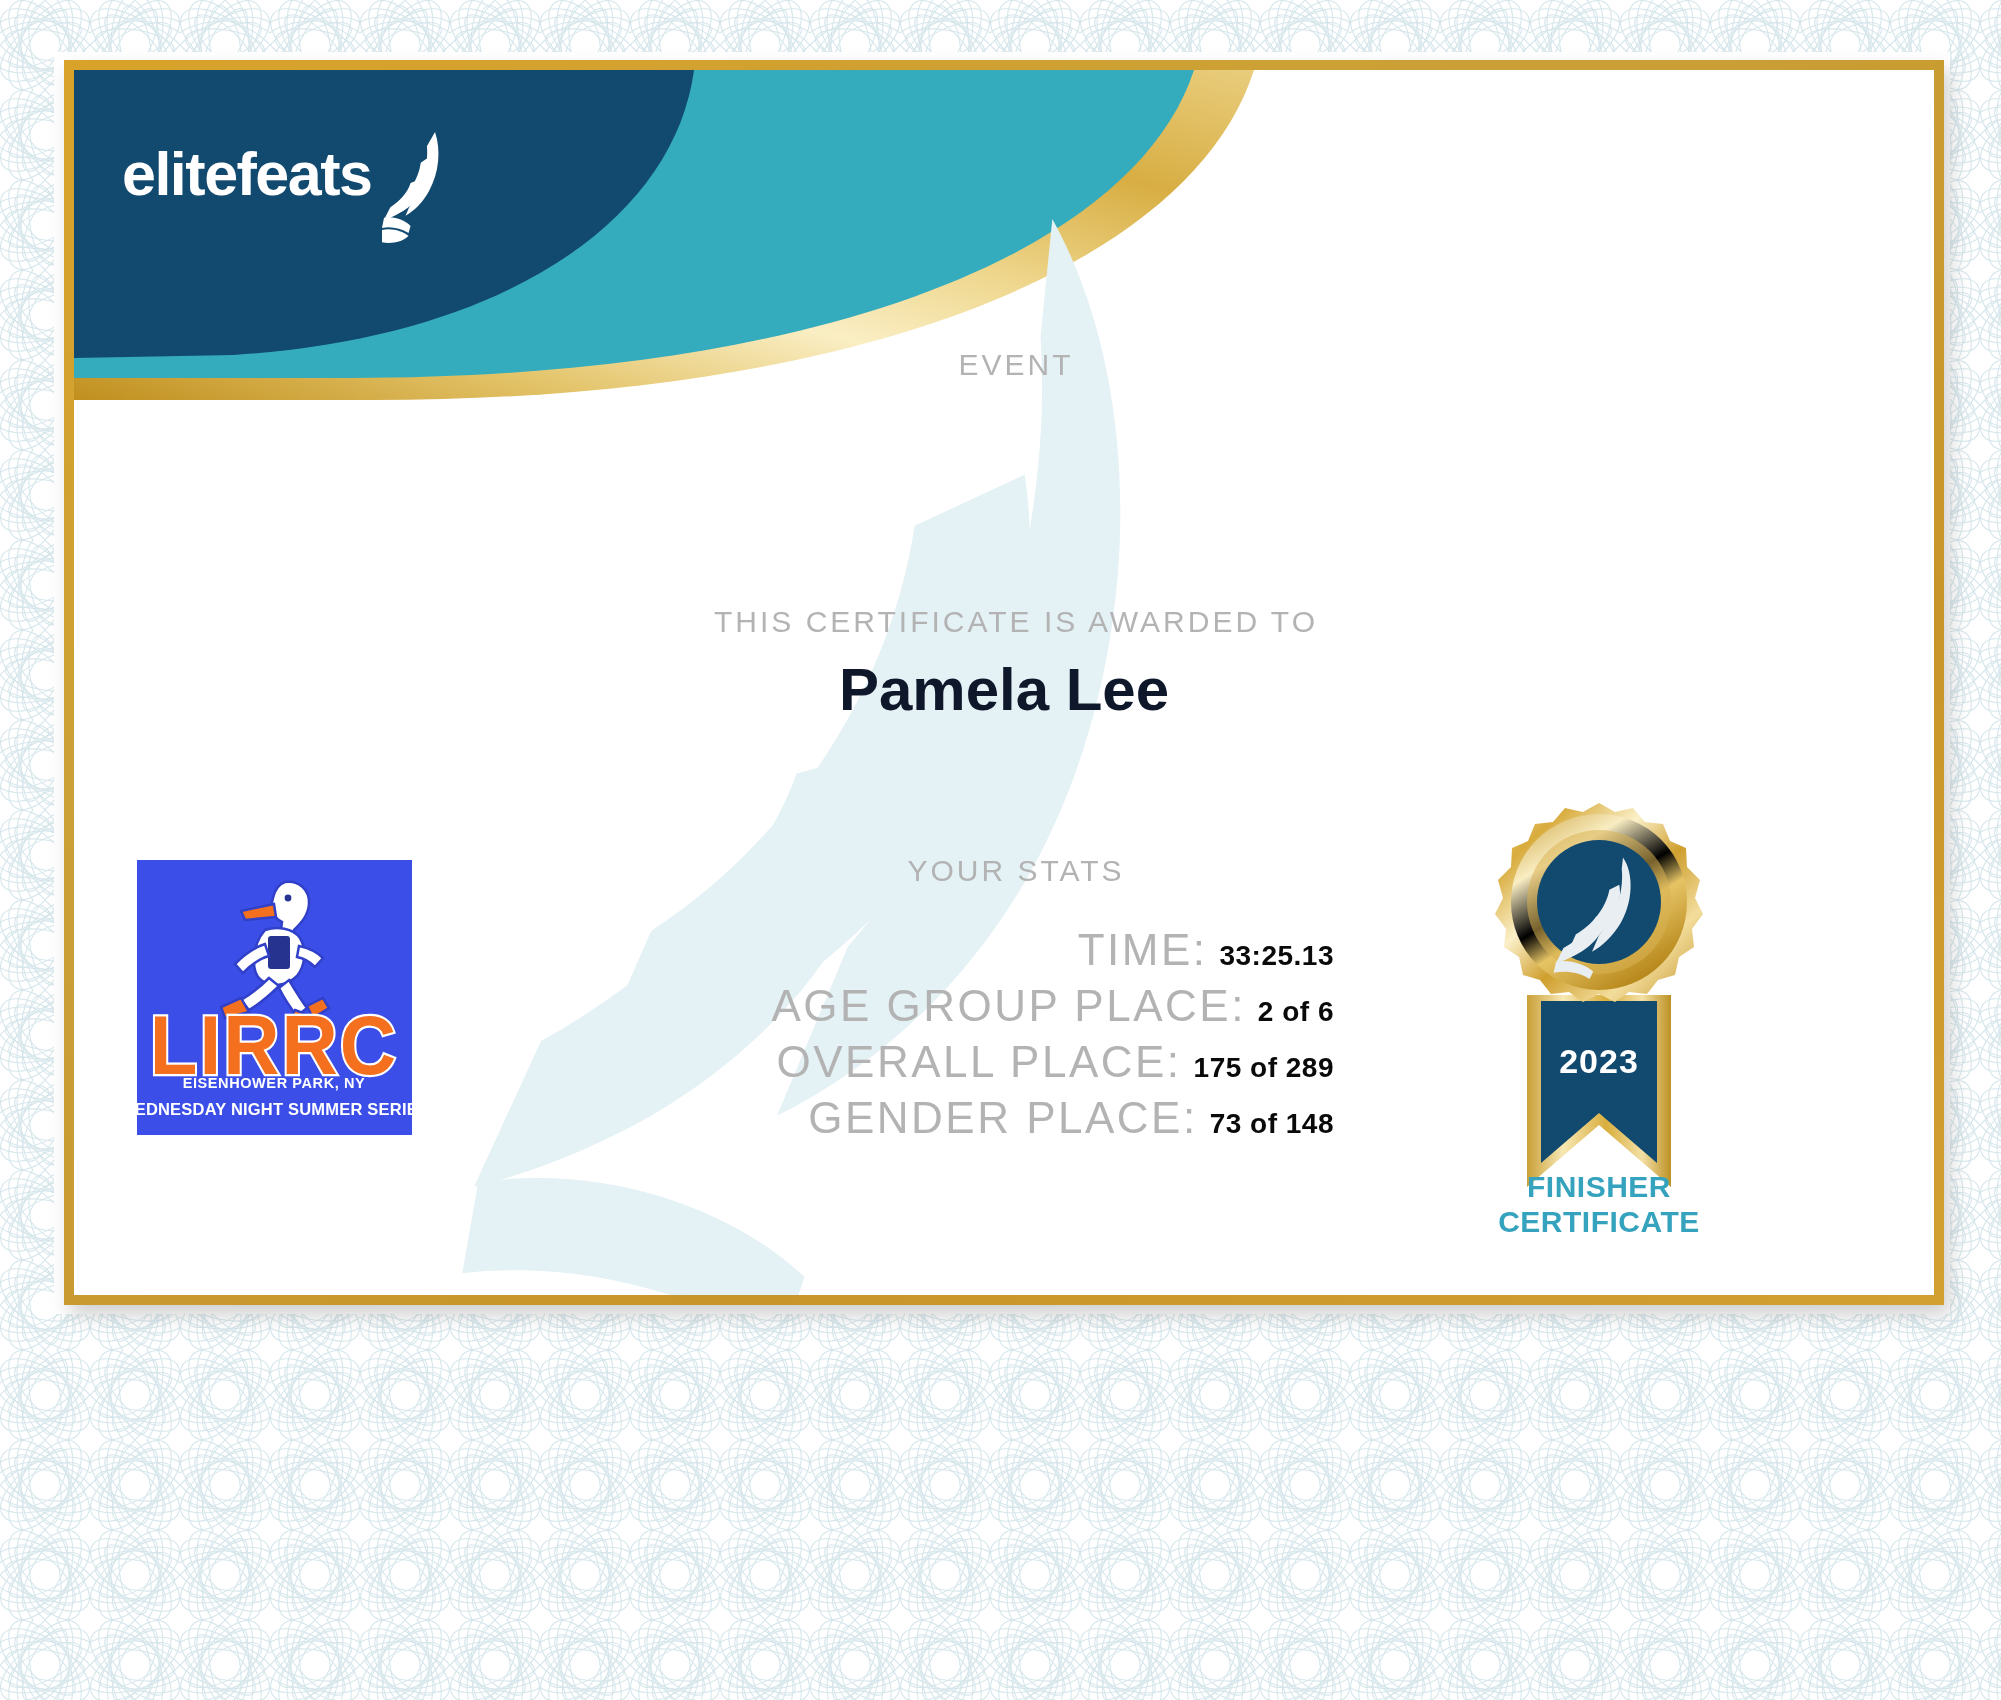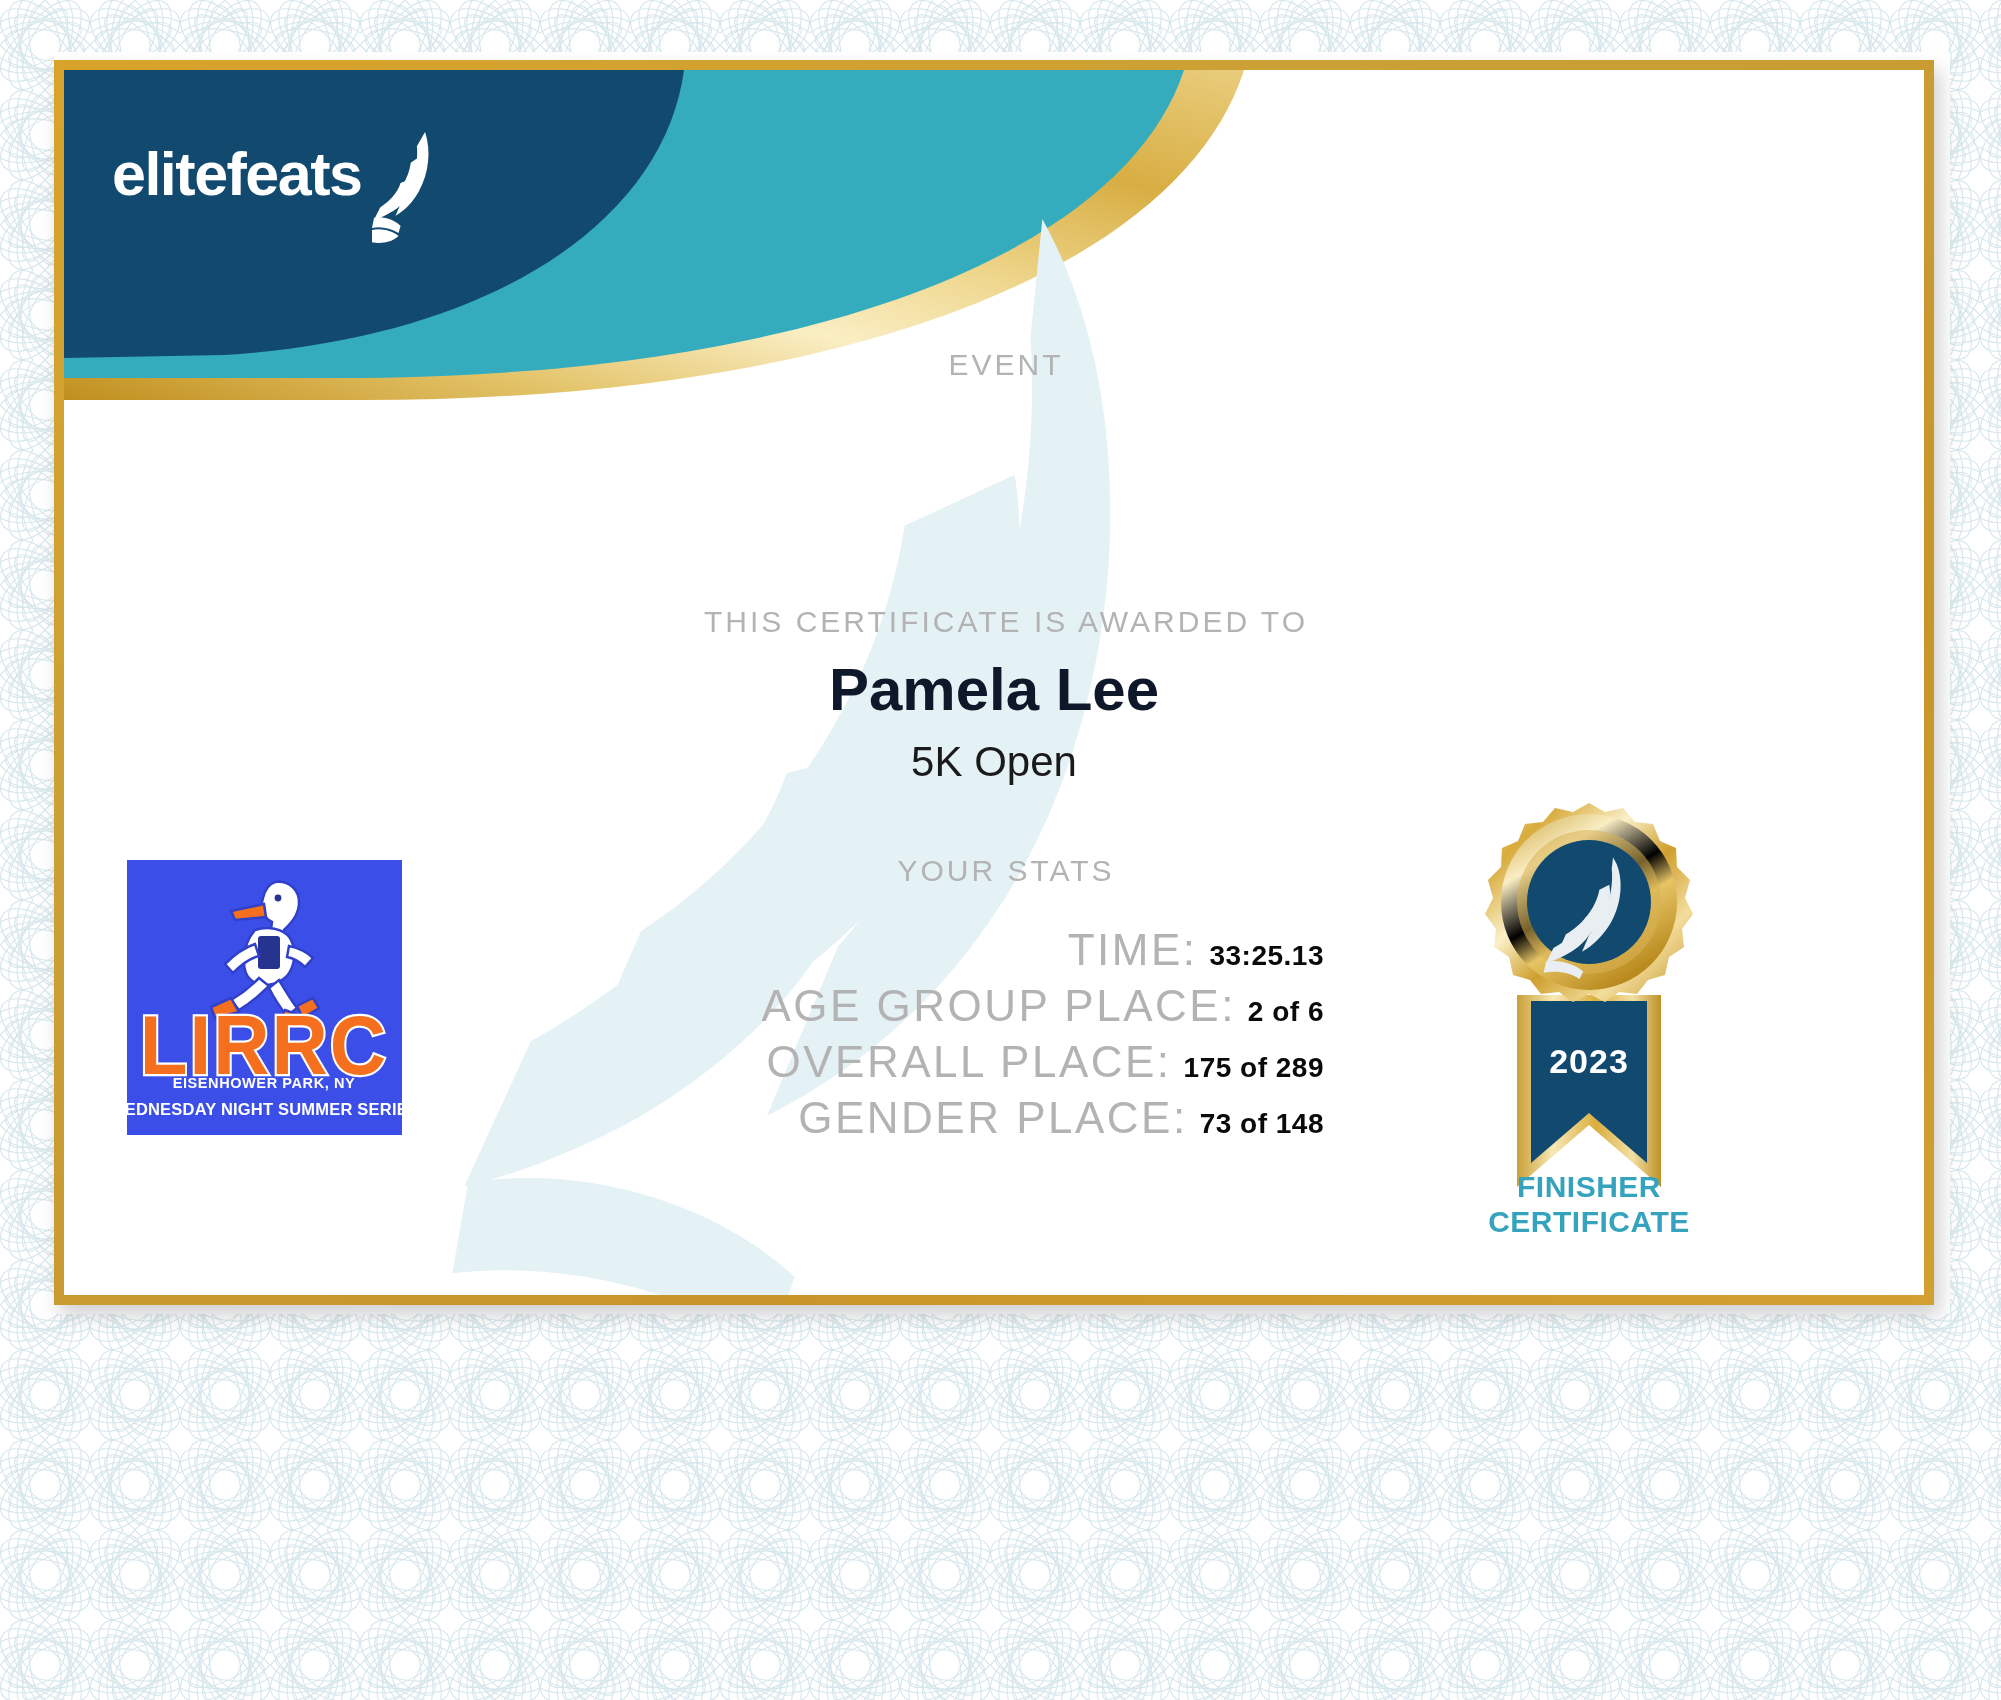--- a/index.html
+++ b/index.html
@@ -13,21 +13,21 @@
 
   
   #guilloche {
     position:absolute; inset:0; width:2001px; height:1700px;
     z-index:0;
   }
 
   
   #frame {
     position:absolute;
-    left:54px; top:60px;
+    left:64px; top:60px;
     width:1880px; height:1245px;
     background:linear-gradient(150deg,#d9a32a 0%,#caa036 35%,#c8952a 70%,#d2a031 100%);
     padding:10px;
     box-shadow:6px 10px 18px rgba(120,120,120,0.35);
     z-index:1;
   }
   #paper {
     position:relative;
     width:100%; height:100%;
     background:#ffffff;
@@ -220,21 +220,20 @@
 
     <div id="content">
 
       <div id="event-label" class="lbl">EVENT</div>
 
 
       <div id="awarded-label" class="lbl">THIS CERTIFICATE IS AWARDED TO</div>
 
       <div id="recipient">Pamela Lee</div>
 
-      <div id="division">5K Open</div>
 
       <div id="stats-label" class="lbl">YOUR STATS</div>
 
       <div id="stats">
         <div class="stat-row">
           <span class="stat-key">TIME:</span>
           <span class="stat-val">33:25.13</span>
         </div>
         <div class="stat-row">
           <span class="stat-key">AGE GROUP PLACE:</span>

